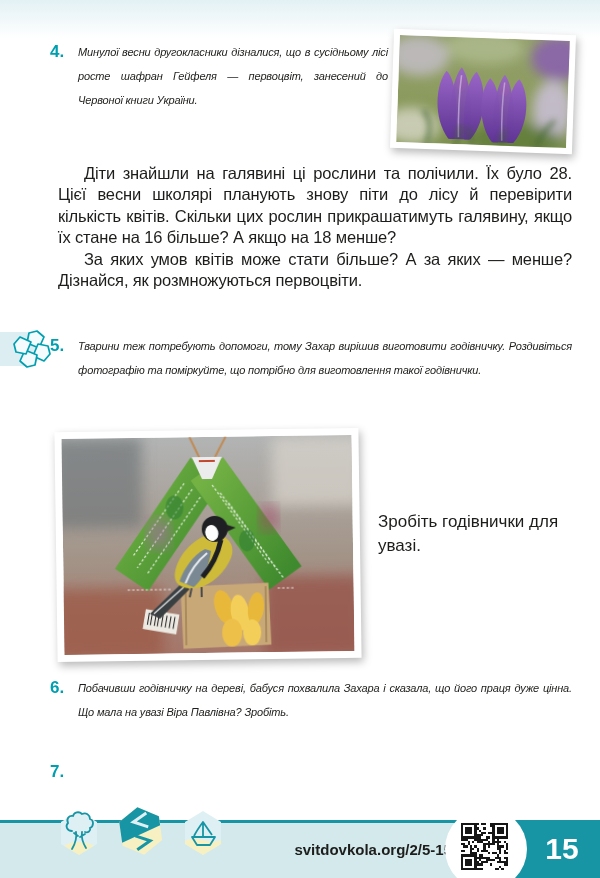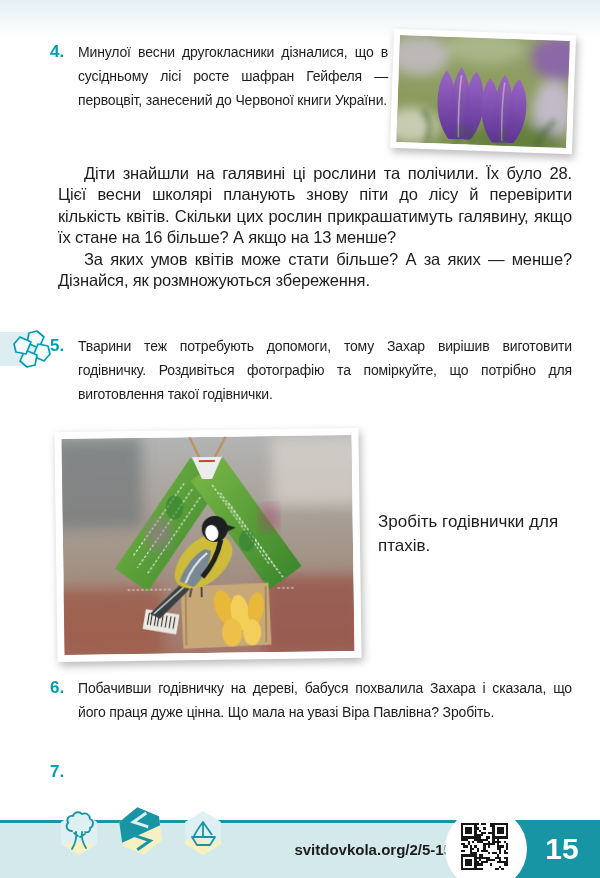--- a/index.html
+++ b/index.html
@@ -3,21 +3,21 @@
 <meta charset="utf-8">
 <style>
   html,body{margin:0;padding:0;background:#fff;}
   .page{position:relative;width:600px;height:878px;overflow:hidden;background:#fff;
         font-family:"Liberation Sans",sans-serif;color:#1d1d1b;}
   .top-gradient{position:absolute;left:0;top:0;width:600px;height:38px;
         background:linear-gradient(#e3f1f4,#ffffff);}
   
   .task{position:absolute;display:flex;}
   .task .num{color:#009fb0;font-weight:bold;font-size:17px;line-height:24px;width:28px;flex:none;}
-  .task .txt{text-align:justify;font-size:14px;line-height:24px;letter-spacing:-0.15px;}
+  .task .txt{text-align:justify;font-size:11px;line-height:24px;letter-spacing:-0.15px;font-style:italic;}
   .task4{left:50px;top:40px;width:338px;}
   .task5{left:50px;top:334px;width:522px;}
   .task6{left:50px;top:676px;width:522px;}
   .task7{left:50px;top:760px;width:522px;}
   .body-par{position:absolute;left:58px;top:163px;width:514px;font-size:16.5px;
         line-height:21.4px;text-align:justify;letter-spacing:-0.15px;}
   .body-par p{margin:0;text-indent:26px;}
   
   .pill{position:absolute;left:0;top:332px;width:42px;height:34px;background:#ddeef3;
         border-radius:0 17px 17px 0;}
@@ -103,22 +103,22 @@
         <path d="M11 70 C8 37 13 10 21 0 C29 10 34 37 31 70 Z" fill="url(#petal)" opacity=".93"></path>
         <path d="M21 8 C19 26 19 46 20 68" stroke="#e4d7f2" stroke-width="1.6" opacity=".5" fill="none"></path>
       </g>
       <g filter="url(#blur3)">
         <path d="M60 107 L64 88 M76 107 L72 90 M104 107 L108 92" stroke="#3c5c2c" stroke-width="2.5"></path>
       </g>
     </svg>
   </div>
 
   <div class="body-par">
-    <p>Діти знайшли на галявині ці рослини та полічили. Їх було 28. Цієї весни школярі планують знову піти до лісу й перевірити кількість квітів. Скільки цих рослин прикрашатимуть галявину, якщо їх стане на 16 біль­ше? А якщо на 13 менше?</p>
-    <p>За яких умов квітів може стати більше? А за яких — менше? Дізнайся, як розмножуються збереження.</p>
+    <p>Діти знайшли на галявині ці рослини та полічили. Їх було 28. Цієї весни школярі планують знову піти до лісу й перевірити кількість квітів. Скільки цих рослин прикрашатимуть галявину, якщо їх стане на 16 біль­ше? А якщо на 18 менше?</p>
+    <p>За яких умов квітів може стати більше? А за яких — менше? Дізнайся, як розмножуються первоцвіти.</p>
   </div>
 
   <div class="pill"></div>
   <div class="group-icon">
     <svg width="42" height="42" viewBox="0 0 42 42">
       <g stroke="#009fb0" stroke-width="1.7" fill="#f3fbfc" stroke-linejoin="round">
         <path d="M18 5 L26 3 L33 9 L28 20 L16 15 Z"></path>
         <path d="M18 5 L26 3 L33 9 L28 20 L16 15 Z" transform="rotate(90,21,21)"></path>
         <path d="M18 5 L26 3 L33 9 L28 20 L16 15 Z" transform="rotate(180,21,21)"></path>
         <path d="M18 5 L26 3 L33 9 L28 20 L16 15 Z" transform="rotate(270,21,21)"></path>
@@ -205,21 +205,21 @@
         <path d="M144 116 C134 124 126 136 122 146" stroke="#e9edf0" stroke-width="2" fill="none"></path>
         <circle cx="152" cy="92" r="13" fill="#1d1f22"></circle>
         <ellipse cx="149" cy="96" rx="6.5" ry="8" fill="#fdfdfd" transform="rotate(-15,149,96)"></ellipse>
         <polygon points="164,88 173,91 164,95" fill="#222"></polygon>
         <path d="M158 103 C155 116 148 130 139 140" stroke="#1d1f22" stroke-width="5" fill="none"></path>
         <path d="M128 151 L126 160 M138 150 L138 160" stroke="#4a4a4a" stroke-width="2"></path>
       </g>
     </svg>
   </div>
 
-  <div class="caption">Зробіть годівнички для птахів.</div>
+  <div class="caption">Зробіть годівнички для увазі.</div>
 
   <div class="task task6">
     <span class="num">6.</span>
     <span class="txt">Побачивши годівничку на дереві, бабуся похвалила Захара і сказала, що його праця дуже цінна. Що мала на увазі Віра Павлівна? Зробіть.</span>
   </div>
 
   <div class="task task7">
     <span class="num">7.</span>
   </div>
 

